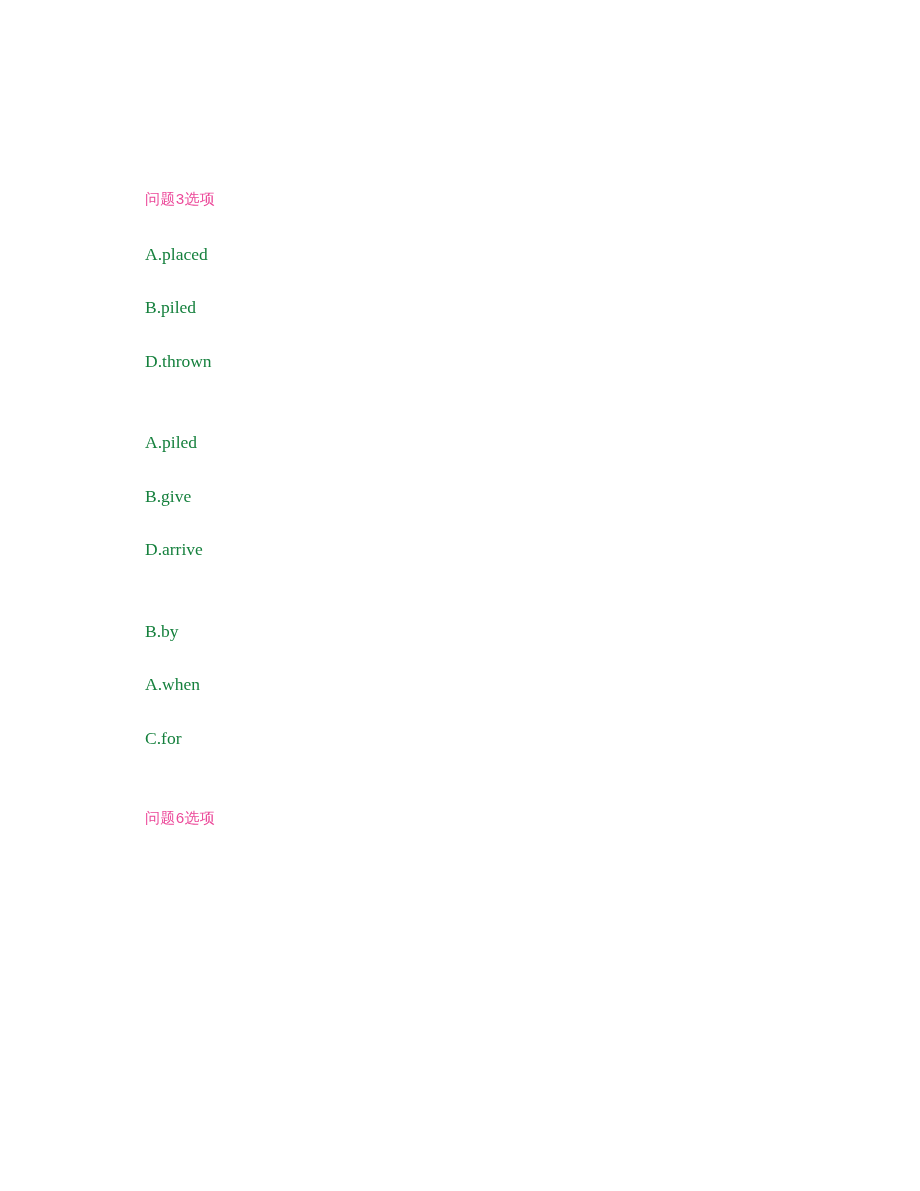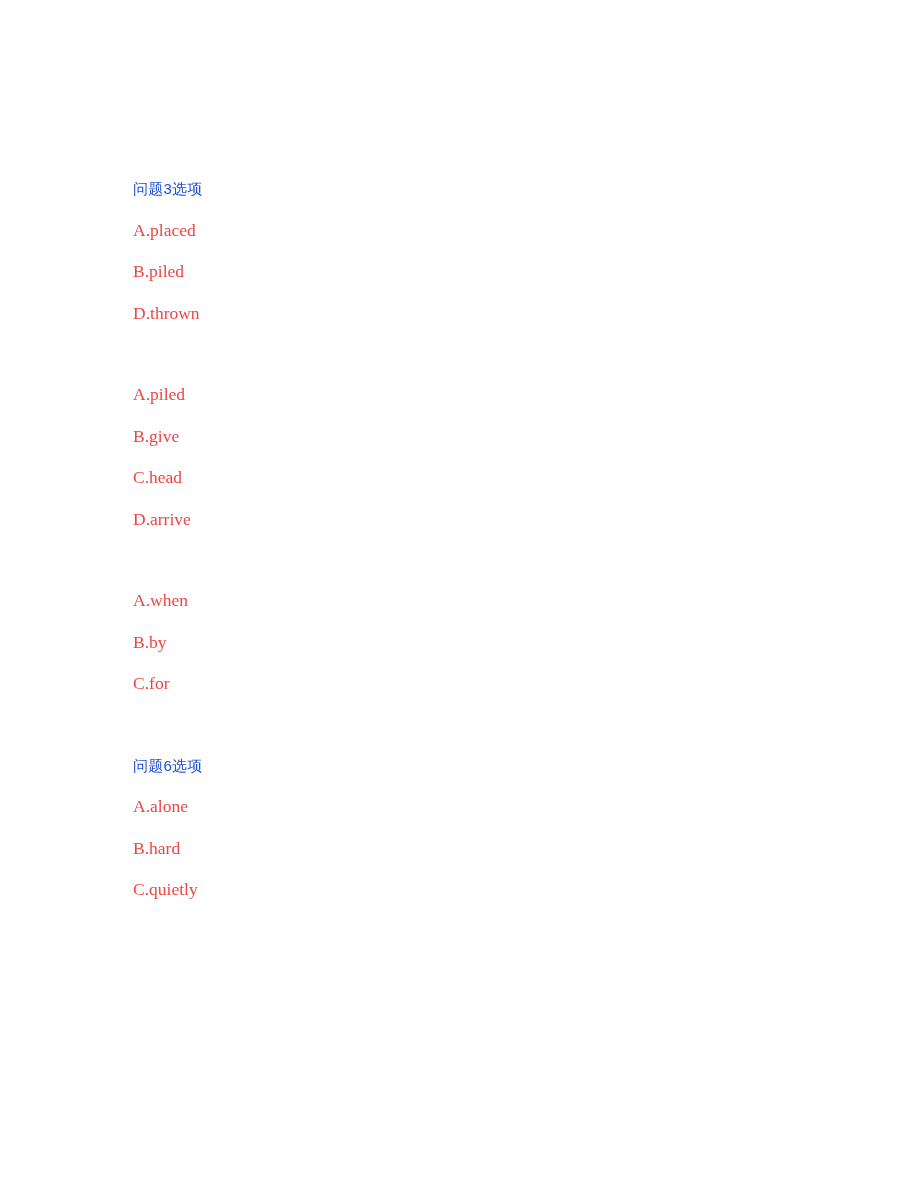--- a/index.html
+++ b/index.html
@@ -35,39 +35,39 @@
   
   .question-group {
     margin: 0 0 40px 0;
   }
   .question-group:last-child {
     margin-bottom: 0;
   }
 
   
   .question-heading {
-    font-family: Liberation Sans, sans-serif;
+    font-family: Liberation Mono, monospace;
     font-size: 15px;
     line-height: 41.5px;
     font-weight: 400;
-    color: #1d4ed8;
+    color: #ec4899;
     letter-spacing: 0.2px;
     white-space: nowrap;
-    margin: 0;
+    margin: 12px;
   }
 
   
   .option-line {
     font-family: "Liberation Serif", "DejaVu Serif", serif;
     font-size: 17.5px;
     line-height: 41.5px;
     font-weight: 400;
-    color: #ef4444;
+    color: #15803d;
     white-space: nowrap;
-    margin: 0;
+    margin: 12px;
   }
 
   .option-list {
     margin: 0;
     padding: 0;
     list-style: none;
   }
 </style>
 </head>
 <body>
@@ -81,36 +81,30 @@
         <li class="option-line">A.placed</li>
         <li class="option-line">B.piled</li>
         <li class="option-line">D.thrown</li>
       </ul>
     </section>
 
     <section class="question-group">
       <ul class="option-list">
         <li class="option-line">A.piled</li>
         <li class="option-line">B.give</li>
-        <li class="option-line">C.head</li>
         <li class="option-line">D.arrive</li>
       </ul>
     </section>
 
     <section class="question-group">
       <ul class="option-list">
+        <li class="option-line">B.by</li>
         <li class="option-line">A.when</li>
-        <li class="option-line">B.by</li>
         <li class="option-line">C.for</li>
       </ul>
     </section>
 
     <section class="question-group">
       <p class="question-heading">问题6选项</p>
-      <ul class="option-list">
-        <li class="option-line">A.alone</li>
-        <li class="option-line">B.hard</li>
-        <li class="option-line">C.quietly</li>
-      </ul>
     </section>
 
   </div>
 </div>
 
 </body></html>

